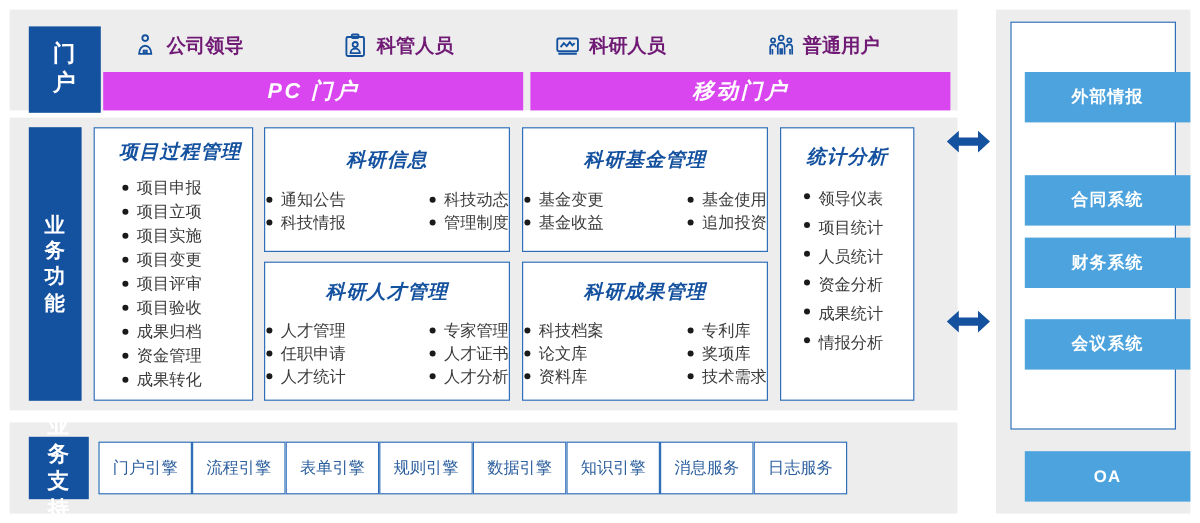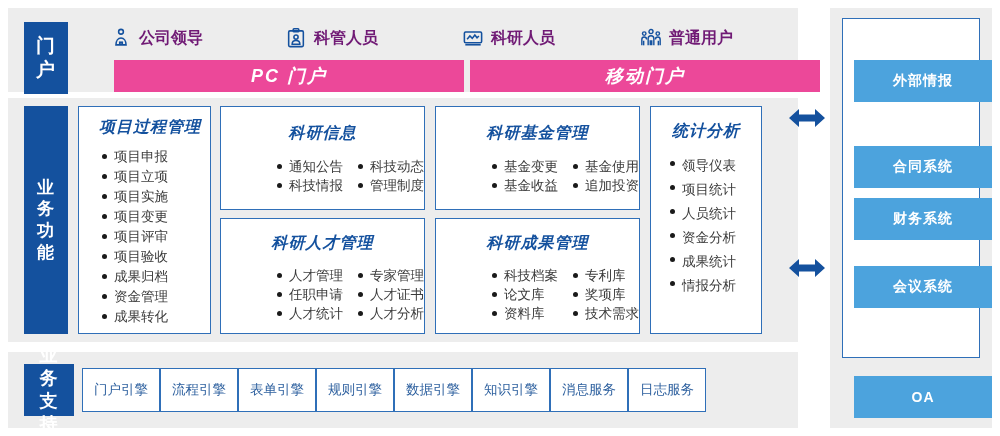--- a/index.html
+++ b/index.html
@@ -41,21 +41,21 @@
   .vtag .vtag-inner {
     display: block;
     line-height: 1.28;
   }
 
   
   #portal-panel {
     left: 8px; top: 8px; width: 790px; height: 84px;
   }
   #portal-tag {
-    left: 16px; top: 14px; width: 44px; height: 72px;
+    left: 16px; top: 14px; width: 60px; height: 72px;
     font-size: 19px;
   }
   .role-row {
     position: absolute;
     left: 72px; top: 14px; width: 712px; height: 34px;
   }
   .role {
     position: absolute;
     display: flex;
     align-items: center;
@@ -66,32 +66,31 @@
     top: 5px;
   }
   .role .icon { display: inline-flex; width: 22px; height: 22px; }
   .role-0 { left: 30px; }
   .role-1 { left: 205px; }
   .role-2 { left: 382px; }
   .role-3 { left: 560px; }
 
   .portal-bar {
     position: absolute;
-    background: #ec4899;
+    background: #d946ef;
     color: #ffffff;
     font-size: 18px;
     font-weight: bold;
     font-style: italic;
     display: flex;
     align-items: center;
     justify-content: center;
     letter-spacing: 2px;
     height: 32px;
     top: 52px;
-    margin-left: 28px;
   }
   #pc-portal { left: 78px; width: 350px; }
   #mobile-portal { left: 434px; width: 350px; }
 
   
   #biz-panel {
     left: 8px; top: 98px; width: 790px; height: 244px;
   }
   #biz-tag {
     left: 16px; top: 8px; width: 44px; height: 228px;
@@ -128,21 +127,21 @@
   .bullets li::before {
     content: "";
     position: absolute;
     left: 1px; top: 7px;
     width: 5px; height: 5px;
     border-radius: 50%;
     background: #1a1a1a;
   }
   .cols2 {
     display: flex;
-    justify-content: flex-end;
+    justify-content: space-between;
     gap: 14px;
   }
 
   
   #card-project { left: 70px; top: 8px; width: 133px; height: 228px; }
   #card-project .card-title { margin-top: 10px; margin-left: 11px; }
   #card-project .bullets { margin: 9px 0 0 22px; }
   #card-project .bullets li { line-height: 20px; }
 
   #card-info   { left: 212px; top: 8px; width: 205px; height: 104px; }

